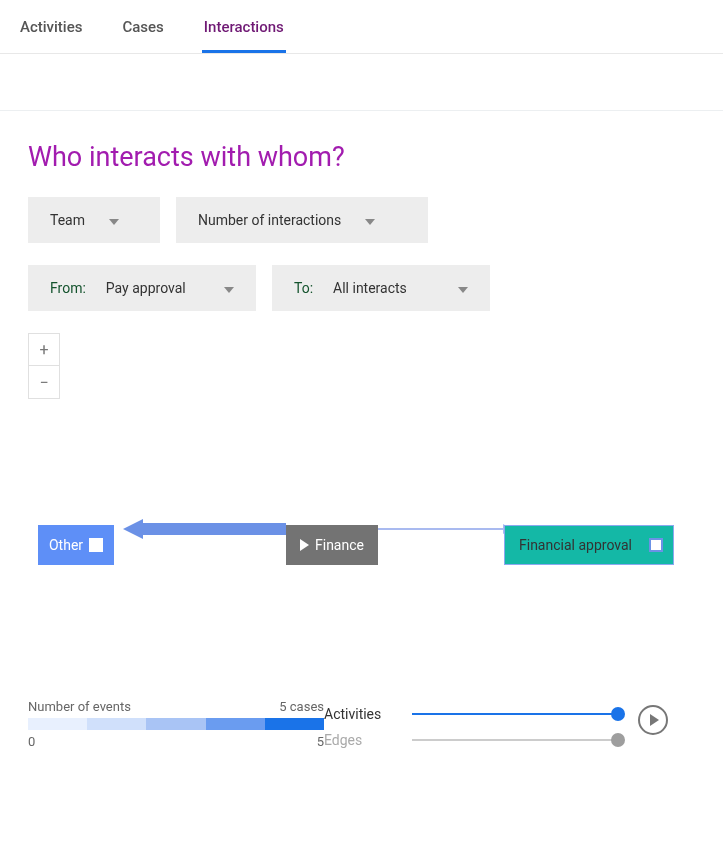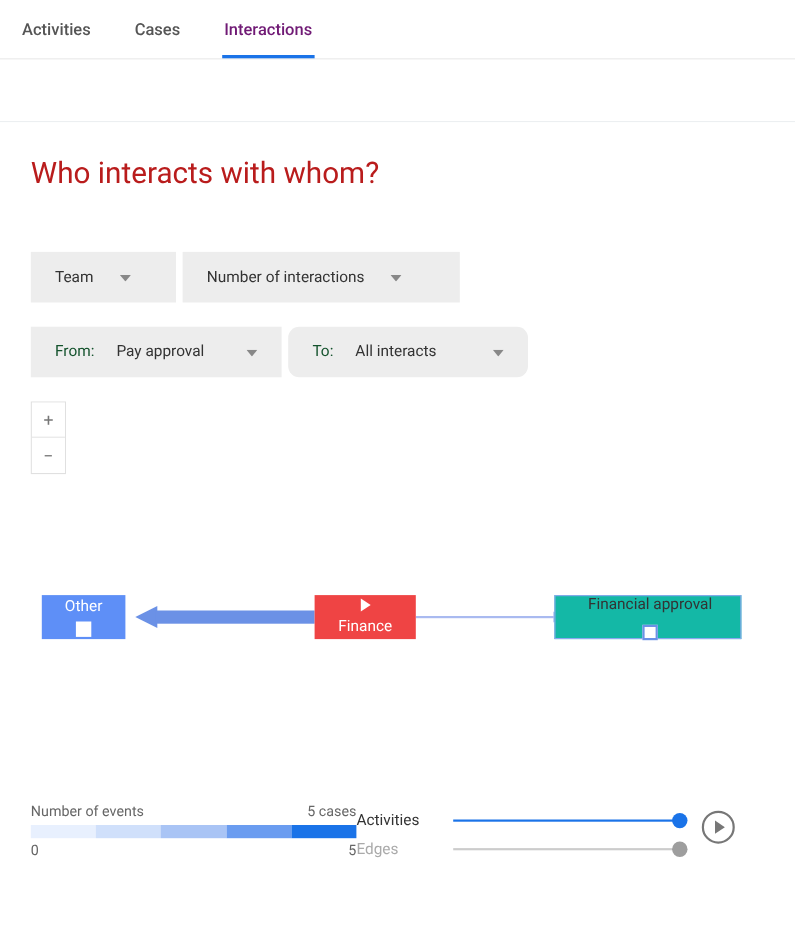--- a/index.html
+++ b/index.html
@@ -5,36 +5,36 @@
   * { box-sizing: border-box; margin: 0; padding: 0; font-family: -apple-system, BlinkMacSystemFont, "Segoe UI", Roboto, Arial, sans-serif; }
   body { background: #fff; width: 723px; height: 853px; overflow: hidden; color: #444; }
 
   .tabs { display: flex; gap: 36px; padding: 10px 18px 0 18px; border-bottom: 1px solid #e8e8e8; }
   .tab { font-size: 15px; color: #555; padding: 8px 2px 14px 2px; cursor: pointer; font-weight: 500; }
   .tab.active { color: #701a75; border-bottom: 3px solid #1a73e8; text-align: center; }
 
   .sep { height: 1px; background: #eceff1; margin-top: 56px; }
 
   .content { padding: 30px 28px 0 28px; }
-  .title { font-size: 27px; color: #b91c1c; font-weight: 400; margin-bottom: 56px; }
+  .title { font-size: 27px; color: #a21caf; font-weight: 400; margin-bottom: 24px; }
 
-  .row { display: flex; gap: 6px; margin-bottom: 22px; }
+  .row { display: flex; gap: 16px; margin-bottom: 22px; }
   .select-box { background: #ededed; height: 46px; display: flex; align-items: center; padding: 0 22px; gap: 14px; cursor: pointer; color: #333; font-size: 14px; }
   .lbl-prefix { color: #14532d; margin-right: 6px; }
   .caret { margin-left: 10px; }
 
   .zoom { display: flex; flex-direction: column; border: 1px solid #e0e0e0; width: 32px; margin-top: 4px; }
   .zoom button { width: 30px; height: 32px; border: none; background: #fff; cursor: pointer; font-size: 16px; color: #777; }
   .zoom button:first-child { border-bottom: 1px solid #e0e0e0; }
 
   
   .graph { position: relative; height: 230px; margin-top: 60px; }
-  .node { position: absolute; top: 50px; height: 40px; display: flex; align-items: center; gap: 10px; padding: 0 10px; color: #fff; font-size: 14px; flex-direction: column; }
+  .node { position: absolute; top: 66px; height: 40px; display: flex; align-items: center; gap: 10px; padding: 0 10px; color: #fff; font-size: 14px; }
   .node.other { left: 10px; width: 76px; background: #5e8ff7; justify-content: center; gap:6px;}
-  .node.finance { left: 258px; width: 92px; background: #ef4444; justify-content: center; gap:6px; }
+  .node.finance { left: 258px; width: 92px; background: #737373; justify-content: center; gap:6px; }
   .node.finapp { left: 476px; width: 170px; background: #14b8a6; color: #333; border: 1px solid #8aa8f0; justify-content: space-between; padding: 0 10px 0 14px;}
   .sq { width: 14px; height: 14px; background: #fff; flex-shrink: 0; }
   .finapp .sq { background: #fff; border: 2px solid #6b91e6; }
   .play { width: 0; height: 0; border-left: 9px solid #fff; border-top: 6px solid transparent; border-bottom: 6px solid transparent; }
 
   .arrow-thick { position: absolute; top: 60px; left: 95px; width: 163px; height: 20px; }
   .arrow-thick .shaft { position: absolute; top: 4px; left: 18px; right: 0; height: 12px; background: #6b91e6; }
   .arrow-thick .head { position: absolute; left: 0; top: 0; width: 0; height: 0; border-right: 20px solid #6b91e6; border-top: 10px solid transparent; border-bottom: 10px solid transparent; }
 
   .arrow-thin { position: absolute; top: 69px; left: 350px; width: 126px; height: 2px; background: #a9baf0; }
@@ -97,21 +97,21 @@
   </div>
 
   <div class="row">
     <div class="select-box" style="width:228px;">
       <span class="lbl-prefix">From:</span>
       <span>Pay approval</span>
       <span class="caret" style="margin-left:auto"><svg class="caret-svg" viewBox="0 0 10 6">
             <path d="M0 0 L10 0 L5 6 Z"></path>
           </svg></span>
     </div>
-    <div class="select-box" style="width:218px;border-radius:10px;">
+    <div class="select-box" style="width:218px;">
       <span class="lbl-prefix">To:</span>
       <span>All interacts</span>
       <span class="caret" style="margin-left:auto"><svg class="caret-svg" viewBox="0 0 10 6">
             <path d="M0 0 L10 0 L5 6 Z"></path>
           </svg></span>
     </div>
   </div>
 
   <div class="zoom">
     <button>+</button>

